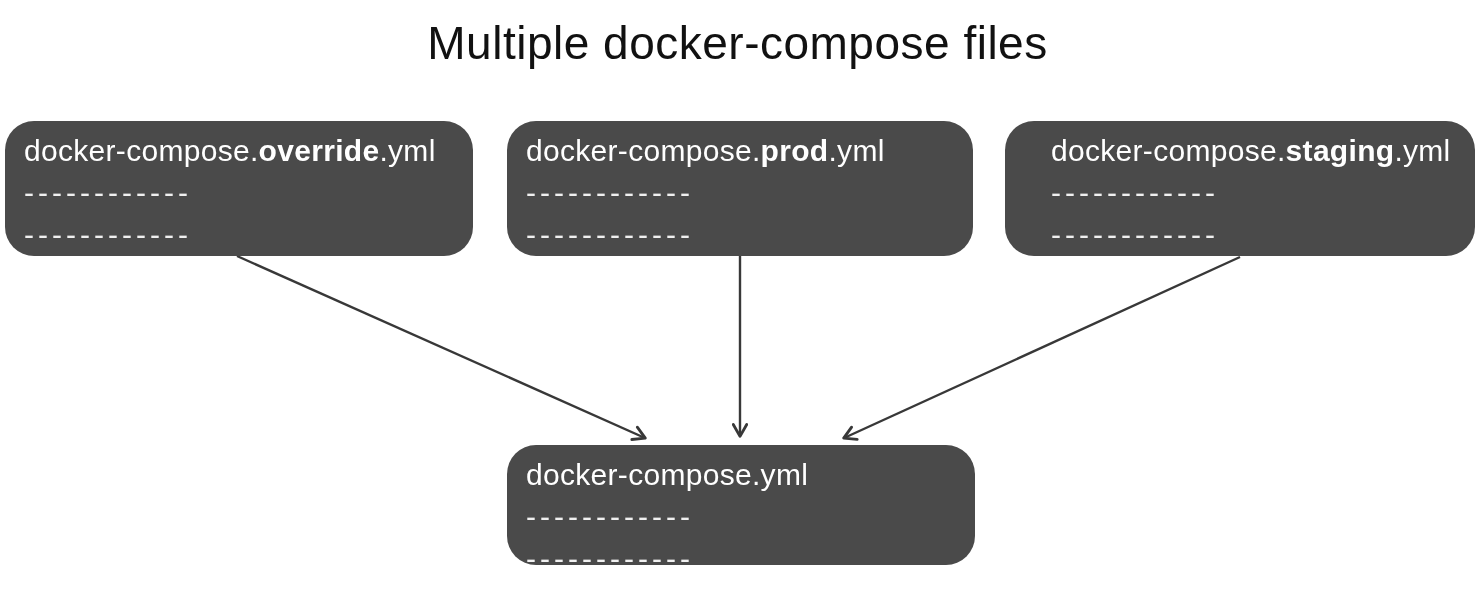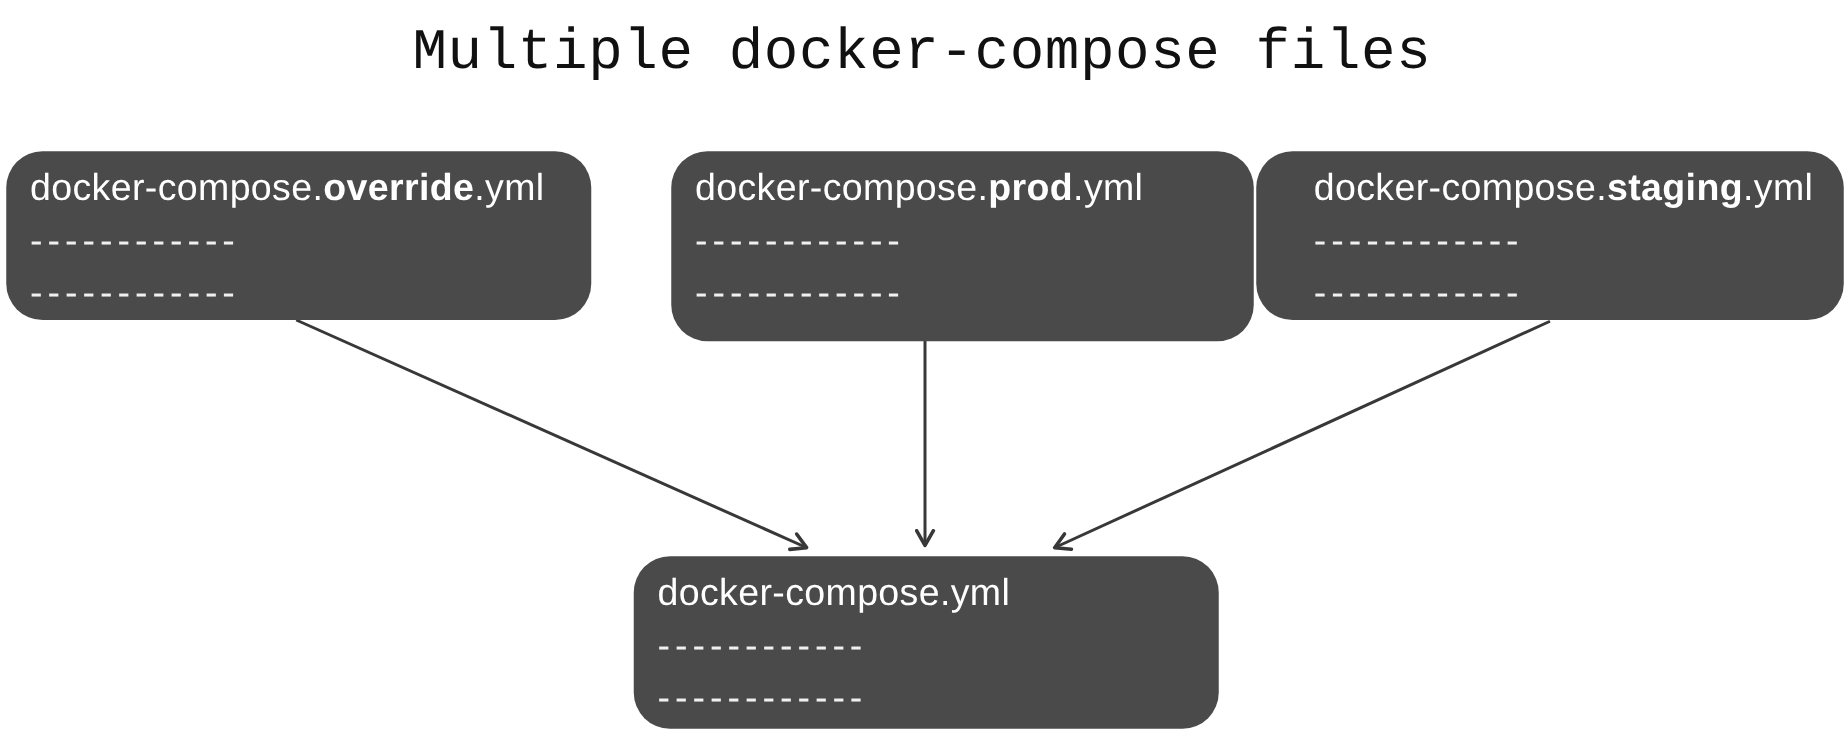--- a/index.html
+++ b/index.html
@@ -14,42 +14,41 @@
   body{
     font-family:"Liberation Sans","DejaVu Sans",sans-serif;
     width:1475px;height:593px;position:relative;overflow:hidden;
   }
   .stage{position:absolute;left:0;top:0;width:1475px;height:593px;}
   .diagram-title{
     position:absolute;left:0;top:16px;width:1475px;
     text-align:center;
     font-size:46px;font-weight:300;letter-spacing:0.5px;
     color:var(--title-text);
-    font-family:Liberation Mono, monospace;
   }
   .node{
     position:absolute;
     background:var(--box-bg);
     color:var(--box-text);
     padding:9px 18px 0 19px;
     border-radius:29px;
   }
   .node .filename{
     font-size:30px;font-weight:300;line-height:42px;
     letter-spacing:0.3px;white-space:nowrap;
   }
   .node .filename b{font-weight:700;}
   .node .dashline{
     font-size:30px;font-weight:400;line-height:42px;
     letter-spacing:4px;color:var(--dash);white-space:nowrap;
   }
   #node-override{left:5px;top:121px;width:468px;height:135px;}
-  #node-prod{left:537px;top:121px;width:466px;height:152px;}
+  #node-prod{left:507px;top:121px;width:466px;height:135px;}
   #node-staging{left:1005px;top:121px;width:470px;height:135px;padding-left:46px;}
-  #node-main{left:507px;top:445px;width:468px;height:138px;}
+  #node-main{left:507px;top:445px;width:468px;height:120px;}
   svg.edges{position:absolute;left:0;top:0;width:1475px;height:593px;pointer-events:none;}
   svg.edges line{stroke:var(--arrow);stroke-width:2.4;fill:none;}
   svg.edges .arrowhead{stroke:var(--arrow);fill:none;}
 </style>
 </head>
 <body>
 
 <div class="stage">
 
   <div class="diagram-title">Multiple docker-compose files</div>

